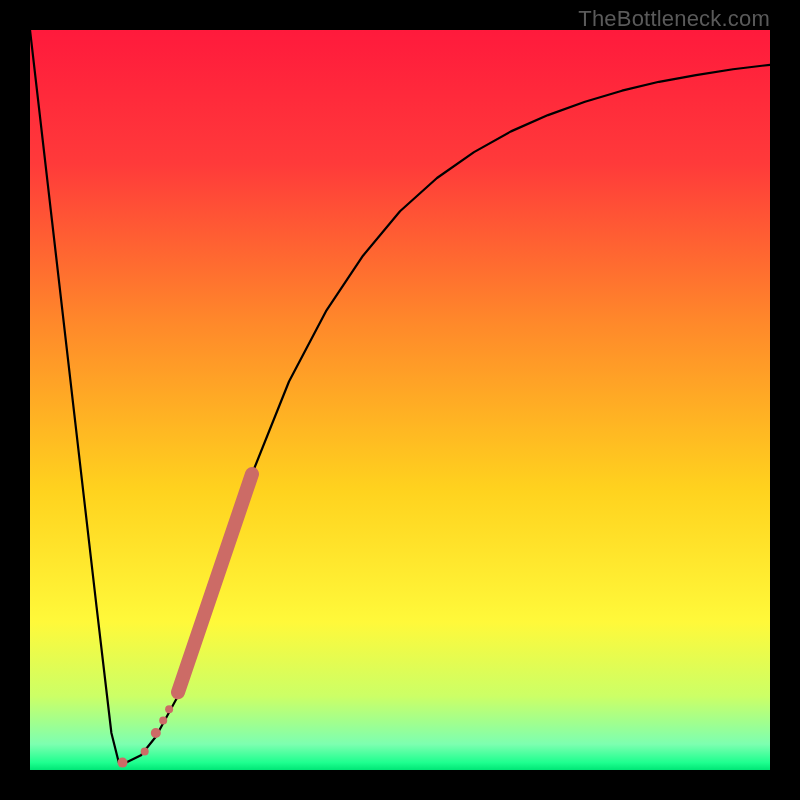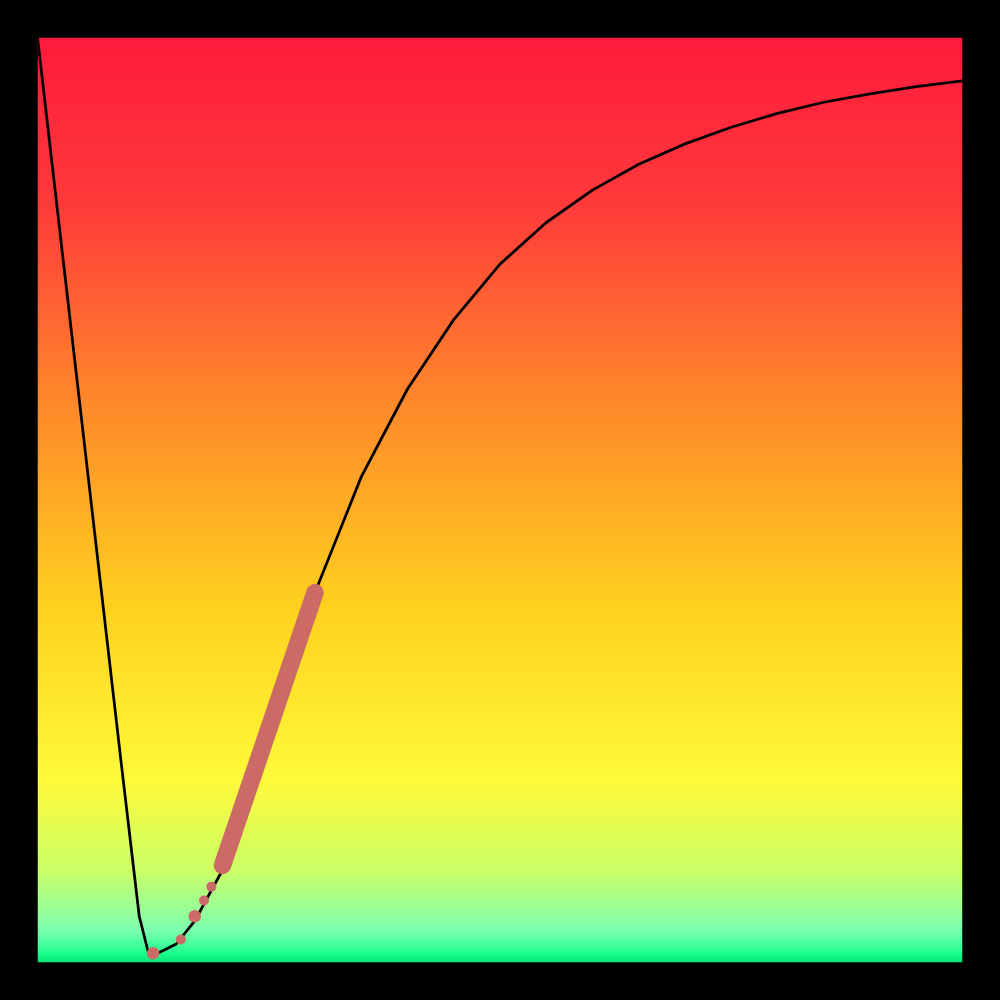--- a/index.html
+++ b/index.html
@@ -44,20 +44,21 @@
     color: #5a5a5a;
     font-size: 22px;
     font-weight: 500;
     letter-spacing: 0.2px;
   }
 </style>
 </head>
 <body>
 
 <div class="frame">
+  <div class="watermark">TheBottleneck.com</div>
 
   <div class="plot-area">
     <svg class="gradient-bg" viewBox="0 0 740 740" preserveAspectRatio="none">
       <defs>
         <linearGradient id="bg-grad" x1="0" y1="0" x2="0" y2="1">
             <stop offset="0.00%" stop-color="#ff1a3c"></stop>
             <stop offset="18.00%" stop-color="#ff3a3a"></stop>
             <stop offset="40.00%" stop-color="#ff8a2a"></stop>
             <stop offset="62.00%" stop-color="#ffd21e"></stop>
             <stop offset="80.00%" stop-color="#fff93a"></stop>

